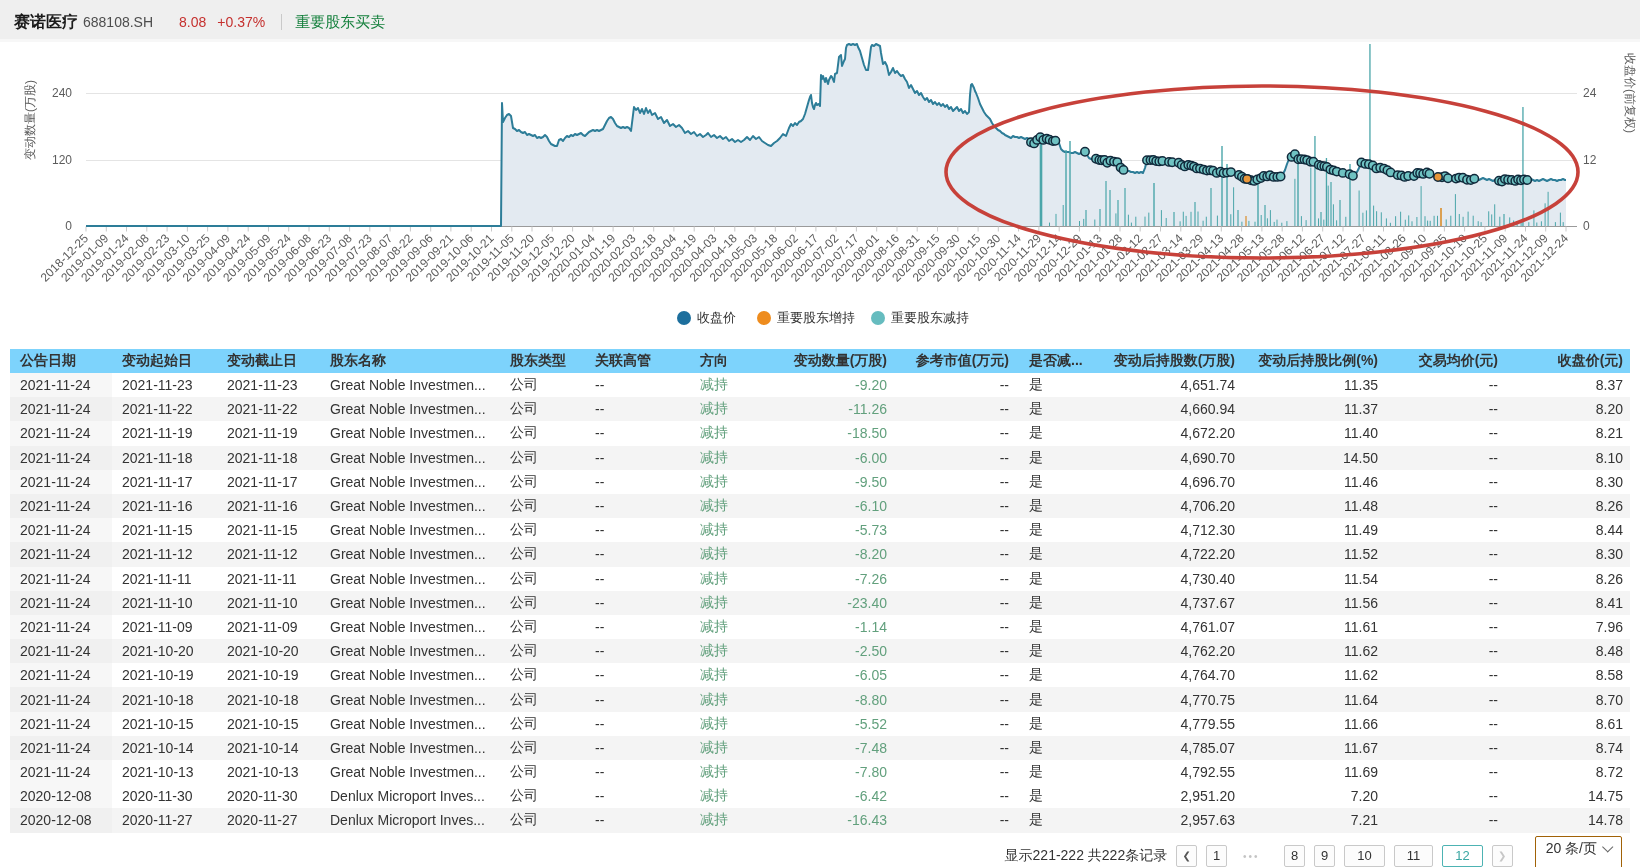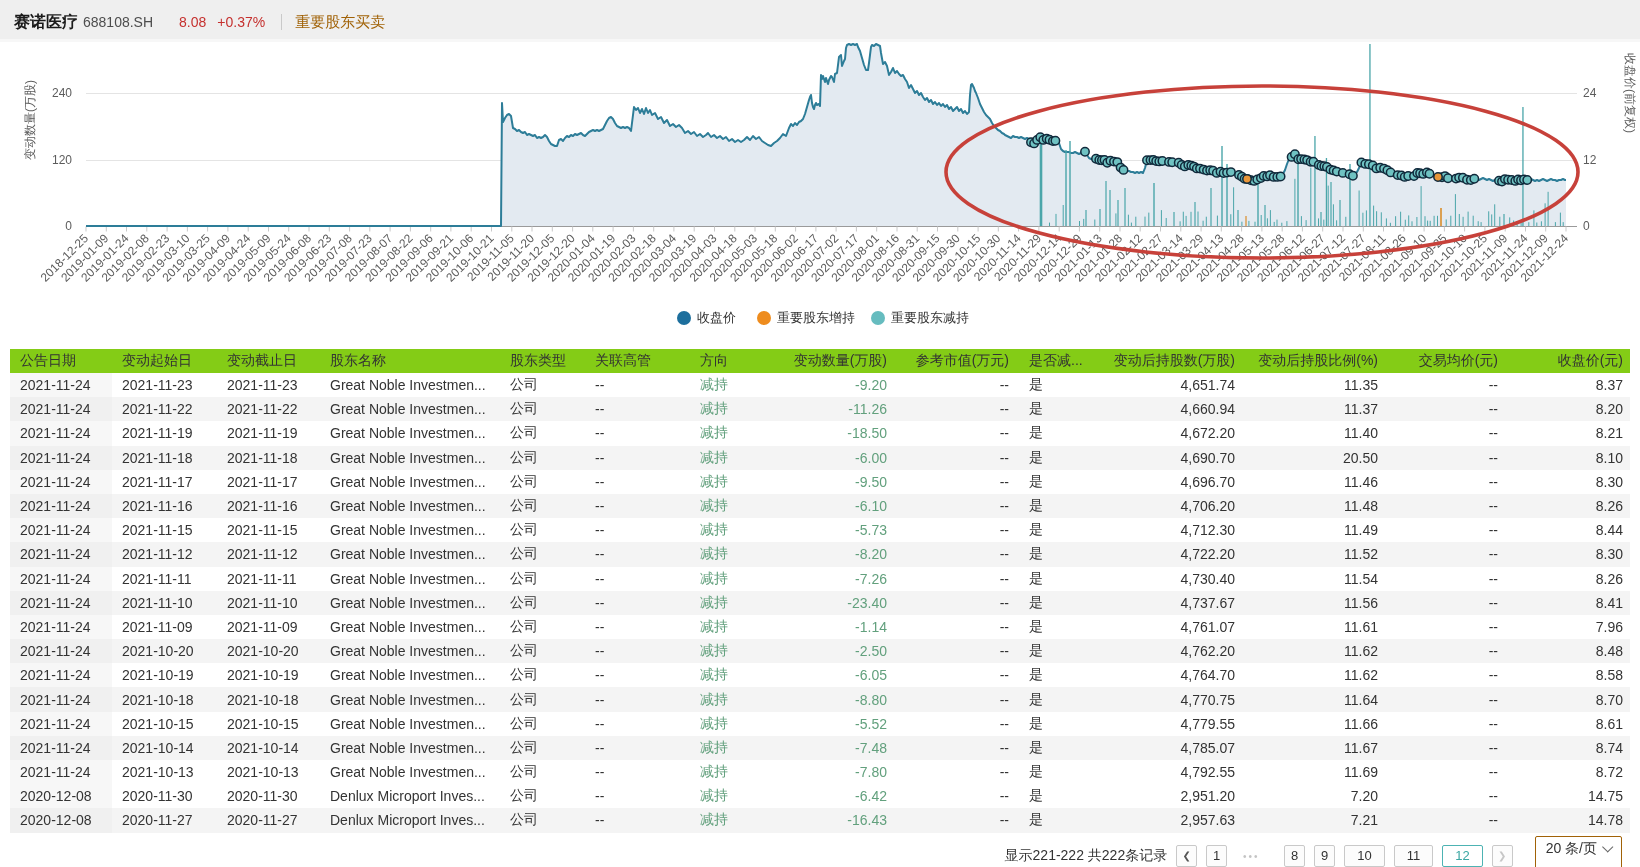--- a/index.html
+++ b/index.html
@@ -4,25 +4,25 @@
 <style>
 * { margin:0; padding:0; box-sizing:border-box; }
 html,body { width:1640px; height:867px; background:#fff; font-family:"Liberation Sans",sans-serif; overflow:hidden; position:relative; }
 .topbar { position:absolute; top:0; left:0; width:1640px; height:42px; background:#efefef; border-bottom:3px solid #f7f7f7; }
 .topbar .inner { position:absolute; top:11px; left:5px; height:22px; line-height:22px; white-space:nowrap; }
 .t-name { font-size:16px; font-weight:bold; color:#1a1a1a;margin-left:9px; }
 .t-code { font-size:14px; color:#4d4d4d; margin-left:5px; }
 .t-price { font-size:14px; color:#c5302e; margin-left:26px; }
 .t-chg { font-size:14px; color:#c5302e; margin-left:11px; }
 .t-sep { display:inline-block; width:1px; height:16px; background:#c9c9c9; margin:0 13px 0 16px; vertical-align:-3px; }
-.t-tab { font-size:15px; color:#a16207; }
+.t-tab { font-size:15px; color:#15803d; }
 #chart { position:absolute; top:0; left:0; }
 .tblwrap { position:absolute; top:349px; left:10px; width:1620px; }
 table { border-collapse:collapse; table-layout:fixed; width:1620px; font-size:14px; color:#333; }
-th { background:#84cc16; font-weight:normal; height:24px; text-align:left; padding:0 0 0 10px; overflow:hidden; white-space:nowrap; }
+th { background:#7dd3fc; font-weight:bold; height:24px; text-align:left; padding:0 0 0 10px; overflow:hidden; white-space:nowrap; }
 td { height:24.2px; padding:0 0 0 10px; overflow:hidden; white-space:nowrap; }
 tr.g td { background:#f4f4f4; }
 td.c1 { background:#f7f7f7; }
 tr.g td.c1 { background:#f0f0f0; }
 .r { text-align:right; padding:0 7px 0 0; }
 th.r { padding:0 7px 0 0; }
 .grn { color:#62a07d; }
 .yl { padding-left:13px; }
 .footer { position:absolute; top:836px; left:0; width:1622px; height:24px; font-size:14px; color:#333; text-align:right; white-space:nowrap; }
 .footer .txt { display:inline-block; vertical-align:middle; }
@@ -535,21 +535,21 @@
           <td>2021-11-18</td>
           <td>2021-11-18</td>
           <td>Great Noble Investmen...</td>
           <td>公司</td>
           <td>--</td>
           <td class="grn">减持</td>
           <td class="r grn">-6.00</td>
           <td class="r">--</td>
           <td class="yl">是</td>
           <td class="r">4,690.70</td>
-          <td class="r">20.50</td>
+          <td class="r">14.50</td>
           <td class="r">--</td>
           <td class="r">8.10</td>
         </tr>
 <tr>
           <td class="c1">2021-11-24</td>
           <td>2021-11-17</td>
           <td>2021-11-17</td>
           <td>Great Noble Investmen...</td>
           <td>公司</td>
           <td>--</td>

